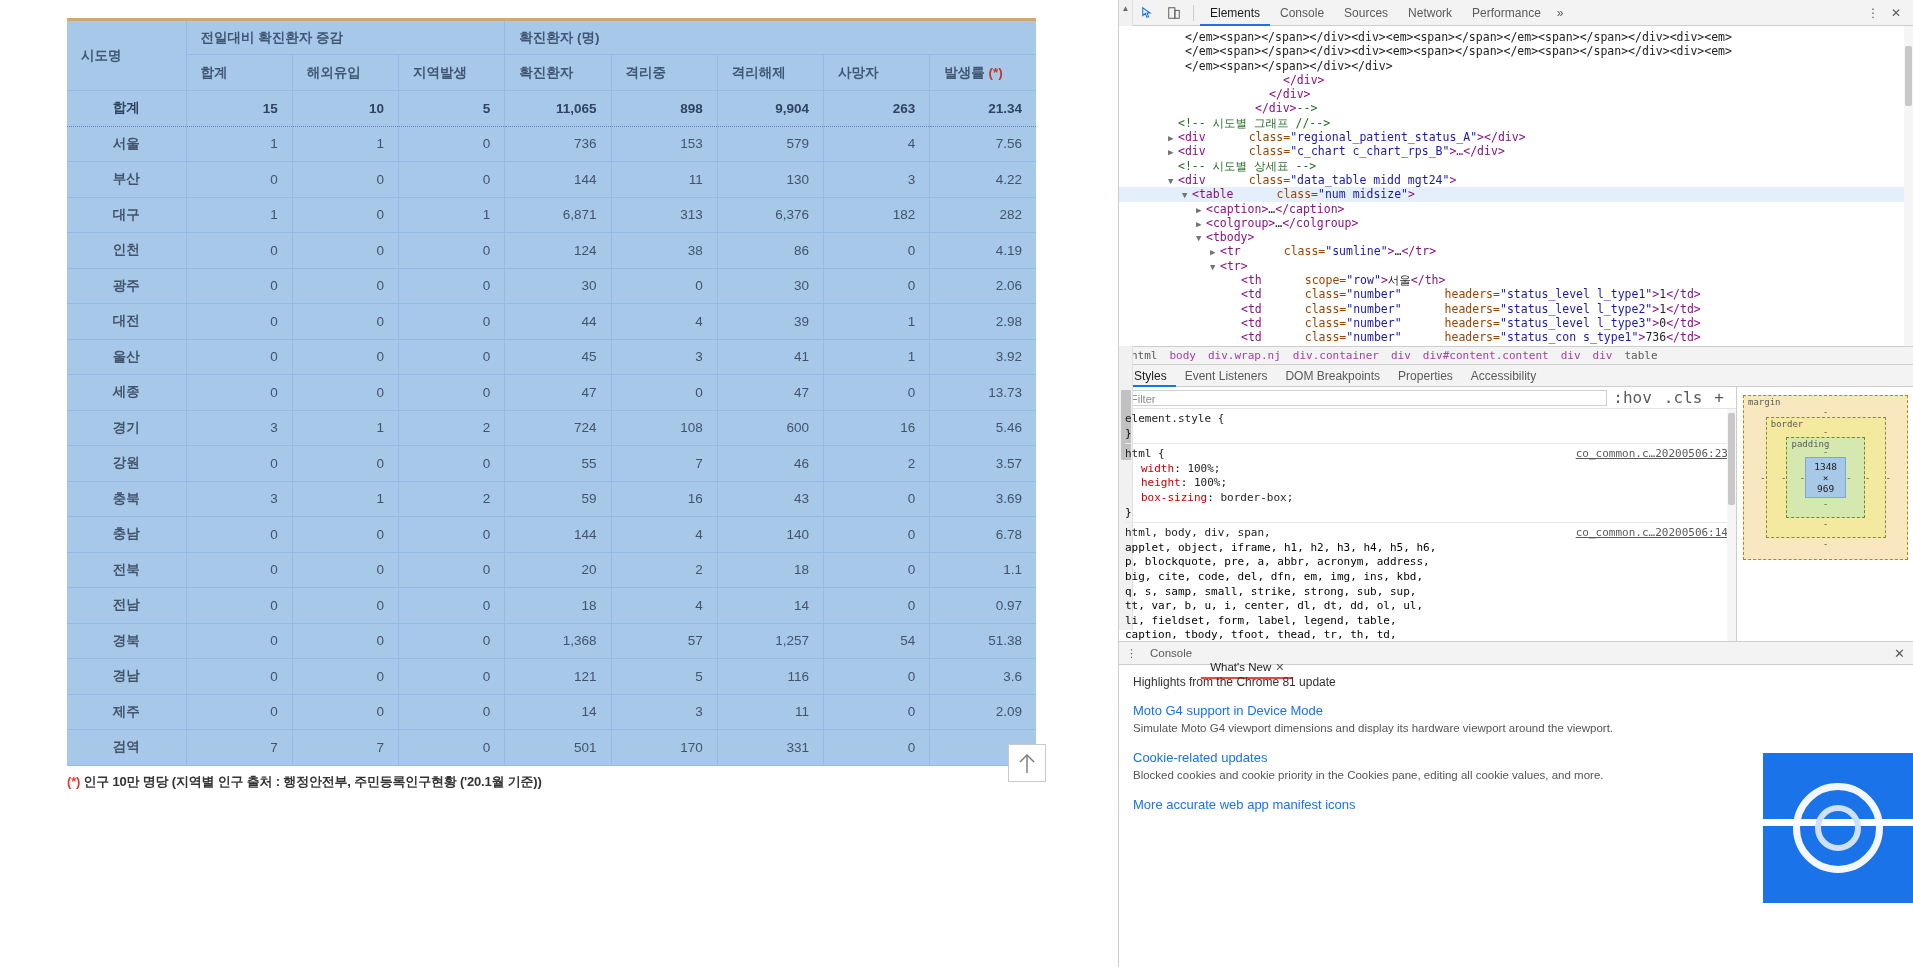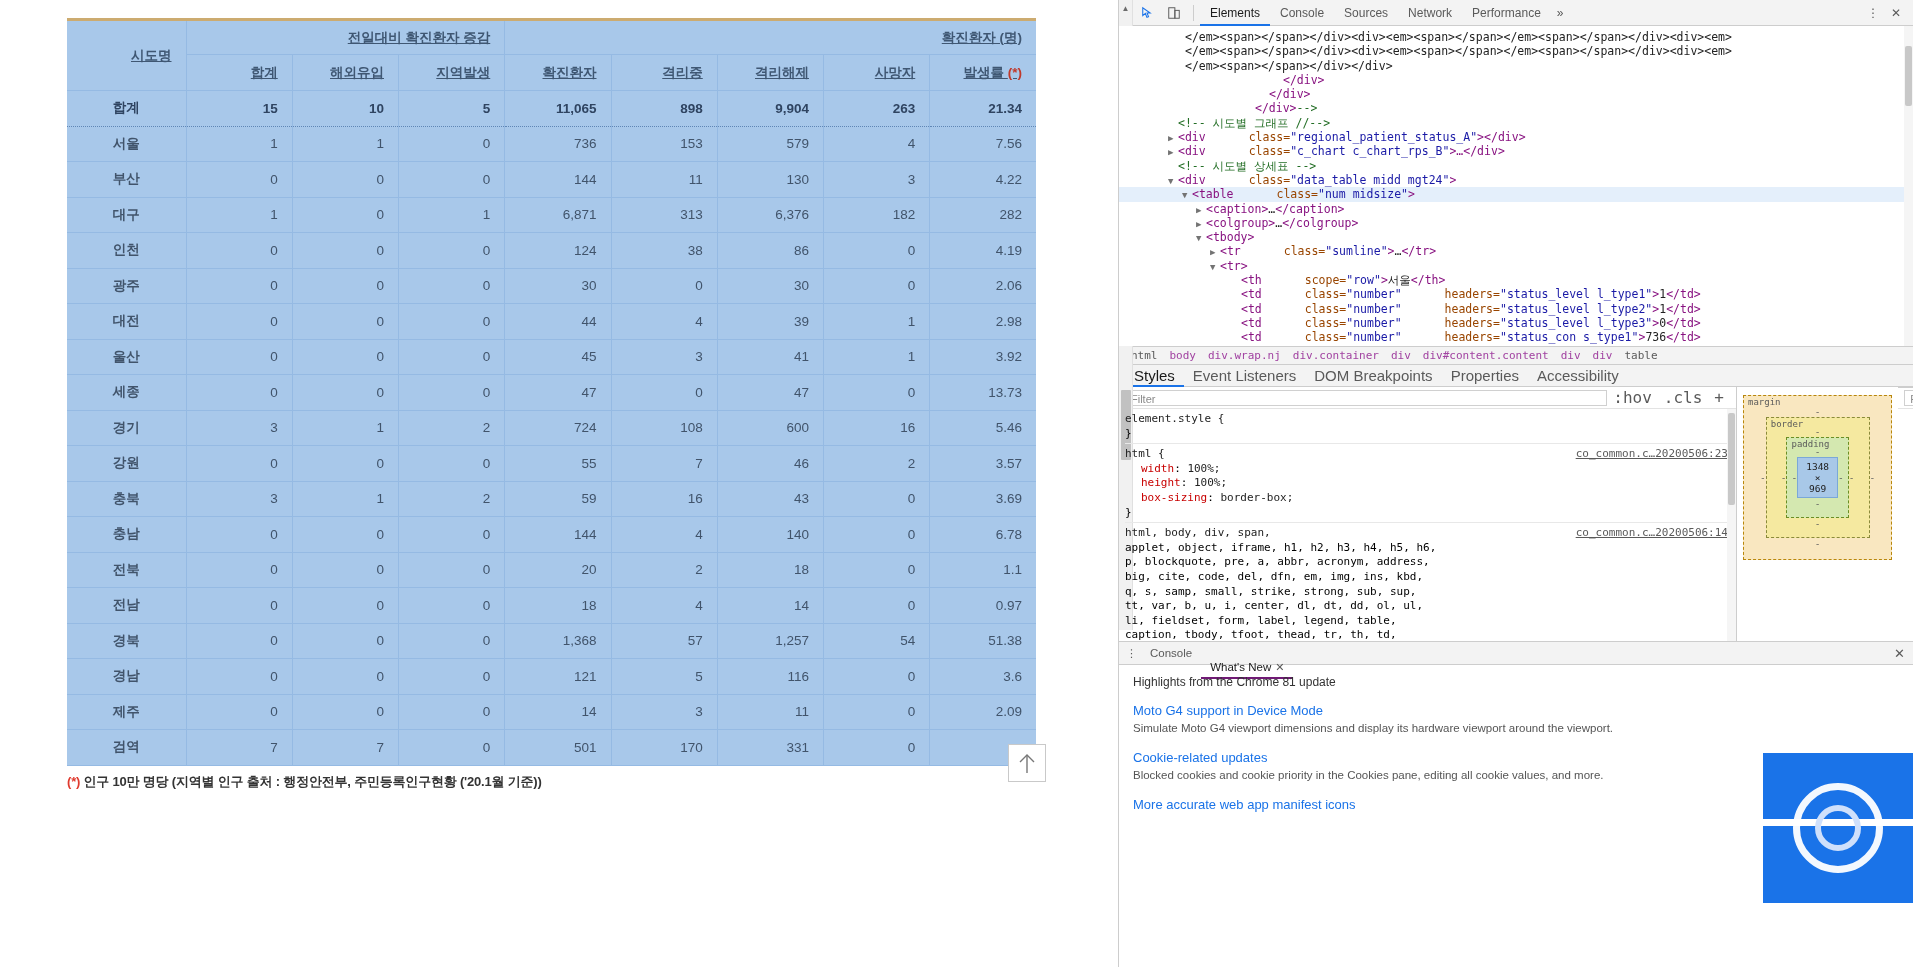--- a/index.html
+++ b/index.html
@@ -9,21 +9,21 @@
 
   
   .page { position:relative; width:1118px; height:967px; background:#fff; overflow:hidden; }
   .tbl-wrap { position:absolute; left:67px; top:18px; width:969px; }
   table.detail { width:969px; border-collapse:collapse; background:#a8c8ea; table-layout:fixed; }
   table.detail th, table.detail td {
       color:#41546b; font-size:13.5px; padding:0 14px; height:35.5px;
       border-right:1px solid #95bae3; border-bottom:1px solid #95bae3;
       white-space:nowrap;
   }
-  table.detail thead th { text-align:right; font-weight:600; color:#3f5773;text-decoration:underline; }
+  table.detail thead th { text-align:left; font-weight:600; color:#3f5773; }
   table.detail thead tr:first-child th { height:35px; }
   table.detail thead tr:nth-child(2) th { height:36px; }
   table.detail th.sido { width:119px; }
   table.detail th.last, table.detail td.last { border-right:none; }
   table.detail tbody th.rowname { text-align:center; font-weight:600; }
   table.detail tbody td.number { text-align:right; }
   tr.sumline th, tr.sumline td { font-weight:700; color:#2f4461;
       border-bottom:1px dotted #5f86b5; }
   tr.sumline th { font-weight:700; }
   .thead-top-border { border-top:3px solid #ccab70; }
@@ -76,21 +76,21 @@
   .crumbs { height:19px; background:#f3f3f3; border-top:1px solid #cdcdcd;
             border-bottom:1px solid #cdcdcd; display:flex; align-items:center;
             padding-left:6px; font-size:11px; overflow:hidden; }
   .crumb { padding:0 6px; color:#a142a1; cursor:pointer; white-space:nowrap;
            font-family:"DejaVu Sans Mono", monospace; }
   .crumb.plain { color:#5a5a5a; }
 
   .styles-tabs { height:22px; background:#f3f3f3; border-bottom:1px solid #cdcdcd;
                  display:flex; align-items:center; padding-left:6px; }
   .stab { padding:0 9px; height:22px; line-height:22px; color:#5a5a5a;
-          font-size:15px; cursor:pointer; }
+          font-size:12px; cursor:pointer; }
   .stab.active { color:#1a1a1a; border-bottom:2px solid #1a73e8; }
 
   .styles-body { flex:1; display:flex; min-height:0; }
   .styles-left { flex:1; min-width:0; display:flex; flex-direction:column;
                  border-right:1px solid #cdcdcd; }
   .filterbar { height:22px; display:flex; align-items:center; border-bottom:1px solid #e3e3e3;
                background:#fff; padding:0 6px; }
   .filterbox { flex:1; height:16px; border:1px solid #d0d0d0; background:#fff;
                color:#8a8a8a; font-size:11px; padding-left:5px; line-height:16px; }
   .fb-btn { color:#5a5a5a; font-size:16px; padding:0 6px; cursor:pointer;
@@ -109,21 +109,21 @@
   .css-scroll .t { position:absolute; left:1px; top:4px; width:7px; height:92px;
                    background:#c8c8c8; border-radius:2px; }
 
   .styles-right { width:176px; display:flex; }
   .boxmodel { padding:8px 6px 4px 6px; display:flex; justify-content:center; }
   .bm { font-family:"DejaVu Sans Mono", monospace; font-size:9.5px; text-align:center; }
   .bm-margin { border:1px dashed #b8860b; background:#f9e7c0; padding:10px 16px;
                position:relative; }
   .bm-border { border:1px dashed #8a8a3a; background:#f5e9a0; padding:8px 14px;
                position:relative; }
-  .bm-padding { border:1px dashed #6b8e23; background:#d4e8b0; padding:8px 4px;
+  .bm-padding { border:1px dashed #6b8e23; background:#d4e8b0; padding:8px 12px;
                 position:relative; }
   .bm-content { background:#a8c8e8; border:1px solid #7aa8d8; padding:3px 8px;
                 color:#222; }
   .bm-lbl { position:absolute; left:4px; top:1px; color:#5a5a5a; font-size:9px; }
   .bm-row { display:flex; justify-content:space-between; align-items:center; }
   .bm-v { font-size:9.5px; color:#5a5a5a; }
   .comp-filter { height:22px; display:flex; align-items:center; gap:4px;
                  border-top:1px solid #cdcdcd; border-bottom:1px solid #e3e3e3;
                  padding:0 6px; }
   .comp-filter .filterbox { flex:0 0 70px; }
@@ -135,21 +135,21 @@
   .comp-name { color:#c80000;margin-left:38px; }
   .comp-val { color:#222; padding-left:12px; }
   .swatch { display:inline-block; width:9px; height:9px; background:#000;
             border:1px solid #888; vertical-align:-1px; margin-right:3px; }
 
   .drawer { height:326px; border-top:1px solid #cdcdcd; display:flex; flex-direction:column; }
   .drawer-tabs { height:23px; background:#f3f3f3; display:flex; align-items:center;
                  border-bottom:1px solid #cdcdcd; padding-left:4px; }
   .dtab { padding:0 9px; height:23px; line-height:23px; font-size:11.5px;
           color:#5a5a5a; cursor:pointer; }
-  .dtab.active { color:#1a1a1a; border-bottom:2px solid #701a75;margin-top:28px; }
+  .dtab.active { color:#1a1a1a; border-bottom:2px solid #ef4444;margin-top:28px; }
   .kebab { width:18px; text-align:center; color:#5a5a5a; cursor:pointer;
            letter-spacing:1px; font-size:11px; }
   .drawer-close { margin-left:auto; padding-right:8px; color:#5a5a5a;
                   cursor:pointer; font-size:13px; }
   .xclose { color:#5a5a5a; font-size:11px; padding-left:4px; cursor:pointer; }
   .whatsnew { flex:1; overflow:hidden; padding:10px 14px; position:relative; }
   .wn-head { font-size:12px; color:#333; margin-bottom:14px; }
   .wn-item { margin-bottom:14px; padding-right:200px; }
   .wn-title { color:#1a73e8; font-size:13px; margin-bottom:3px; cursor:pointer; }
   .wn-desc { color:#555; font-size:11.5px; line-height:15px; }

